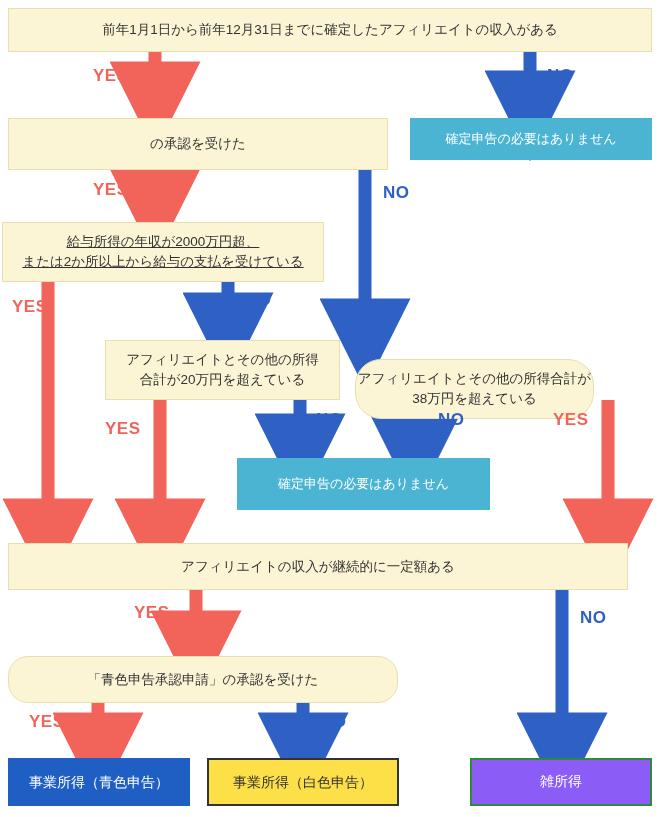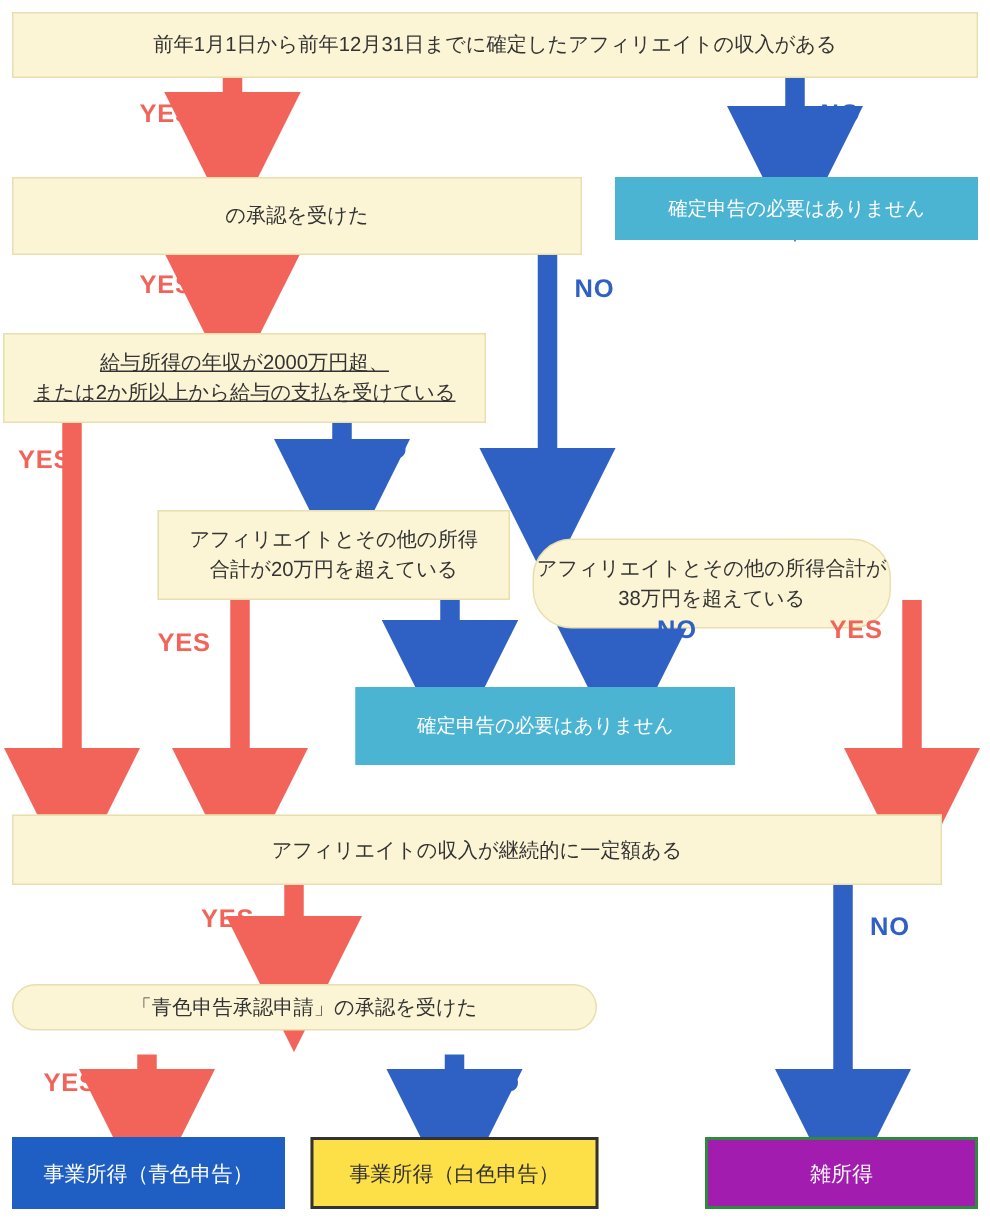--- a/index.html
+++ b/index.html
@@ -12,21 +12,21 @@
     position:absolute;box-sizing:border-box;
     display:flex;align-items:center;justify-content:center;
     text-align:center;line-height:1.45;
     font-size:13.5px;color:#333333;
     white-space:pre-line;
   }
   .q{background:#fbf5d5;border:1px solid #e8dfae;}
   .info{background:#4bb4d2;color:#ffffff;border:1px solid #4bb4d2;font-size:13px;}
   .res-blue{background:#1f5fc4;color:#ffffff;border:2px solid #1f5fc4;font-size:14px;}
   .res-white{background:#fde047;color:#333333;border:2px solid #333333;font-size:14px;}
-  .res-green{background:#a21caf;color:#ffffff;border:2px solid #2f8a3e;font-size:14px;}
+  .res-green{background:#8b5cf6;color:#ffffff;border:2px solid #2f8a3e;font-size:14px;font-family:Liberation Mono, monospace;}
   .lbl{
     position:absolute;font-size:17px;font-weight:bold;letter-spacing:0.5px;
   }
   .lbl-yes{color:#f2645a;}
   .lbl-no{color:#2f61c4;}
   svg.arrows{position:absolute;left:0;top:0;width:660px;height:817px;pointer-events:none;}
 </style>
 </head>
 <body>
 
@@ -83,21 +83,21 @@
   <div class="node q" style="left:105px;top:340px;width:235px;height:60px;">アフィリエイトとその他の所得
 合計が20万円を超えている</div>
 
   <div class="node q" style="left:355px;top:359px;width:239px;height:60px;border-radius:26px;">アフィリエイトとその他の所得合計が
 38万円を超えている</div>
 
   <div class="node info" style="left:237px;top:458px;width:253px;height:52px;">確定申告の必要はありません</div>
 
   <div class="node q" style="left:8px;top:543px;width:620px;height:47px;">アフィリエイトの収入が継続的に一定額ある</div>
 
-  <div class="node q" style="left:8px;top:656px;width:390px;height:31px;border-radius:20px;">「青色申告承認申請」の承認を受けた</div>
+  <div class="node q" style="left:8px;top:656px;width:390px;height:47px;border-radius:20px;">「青色申告承認申請」の承認を受けた</div>
 
   <div class="node res-blue" style="left:8px;top:758px;width:182px;height:48px;">事業所得（青色申告）</div>
 
   <div class="node res-white" style="left:207px;top:758px;width:192px;height:48px;">事業所得（白色申告）</div>
 
   <div class="node res-green" style="left:470px;top:758px;width:182px;height:48px;">雑所得</div>
 
   <div class="lbl lbl-yes" style="left:93px;top:66px;">YES</div>
   <div class="lbl lbl-no" style="left:547px;top:66px;">NO</div>
 

